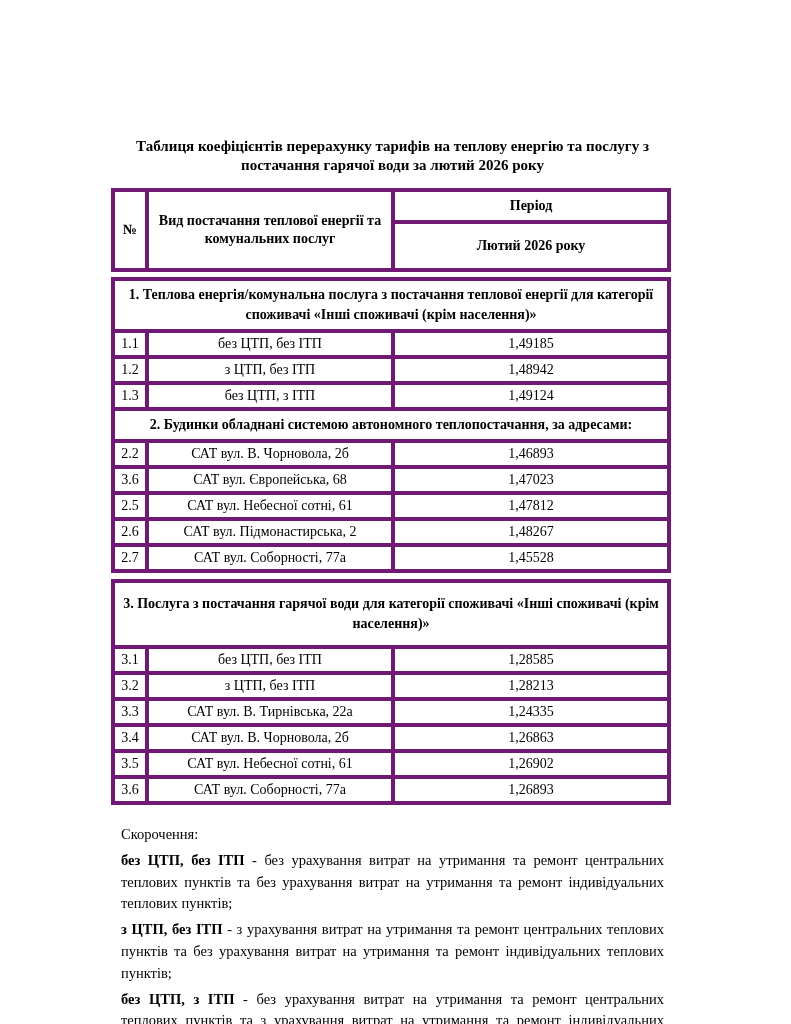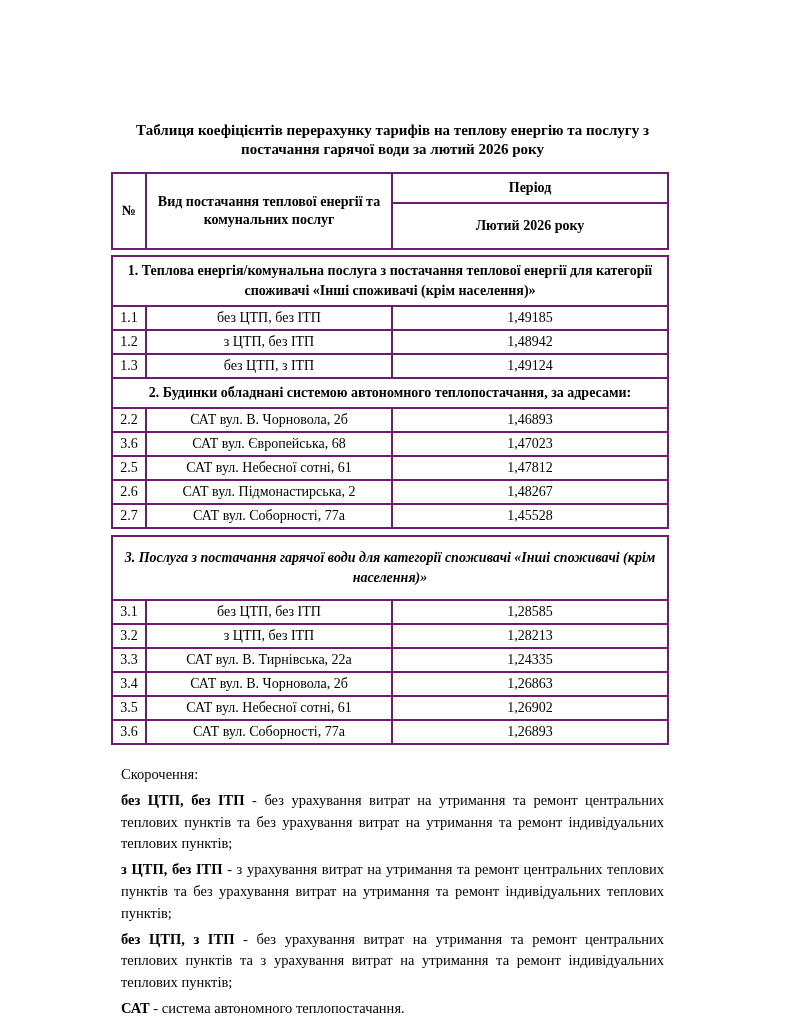--- a/index.html
+++ b/index.html
@@ -10,34 +10,34 @@
     font-family: "Liberation Serif", serif;
     overflow: hidden;
   }
   .page {
     box-sizing: border-box;
     width: 791px; height: 1024px;
     padding: 121px 117px 30px 111px;
   }
   .doc-title {
     width: 556px;
-    margin: 0 auto 13px auto;
+    margin: 16px auto 13px auto;
     text-align: center;
     font-weight: bold;
     font-size: 15px;
     line-height: 19px;
   }
   table.ttable {
     border-collapse: collapse;
     table-layout: fixed;
     width: 556px;
     border: 2px solid #000;
   }
   table.ttable th, table.ttable td {
-    border: 2px solid #701a75;
+    border: 4px solid #701a75;
     font-size: 14px;
     overflow: hidden;
   }
   .mb5 { margin-bottom: 5px; }
   .mb6 { margin-bottom: 6px; }
   
   .h-cell {
     font-weight: bold;
     text-align: center;
     vertical-align: middle;
@@ -47,21 +47,21 @@
   .h-period { height: 24px; }
   .h-month  { height: 40px; text-align: center; }
   
   .sec-h {
     font-weight: bold;
     text-align: center;
     vertical-align: middle;
     line-height: 20px;
     padding: 4px 8px;
   }
-  .sec-h.pad { padding: 11px 8px; font-style: italic; }
+  .sec-h.pad { padding: 11px 8px; }
   td.c-num, td.c-label, td.c-value {
     height: 22px;
     text-align: center;
     vertical-align: middle;
     padding: 0 4px;
     line-height: 20px;
   }
   
   .abbr-wrap {
     width: 551px;

